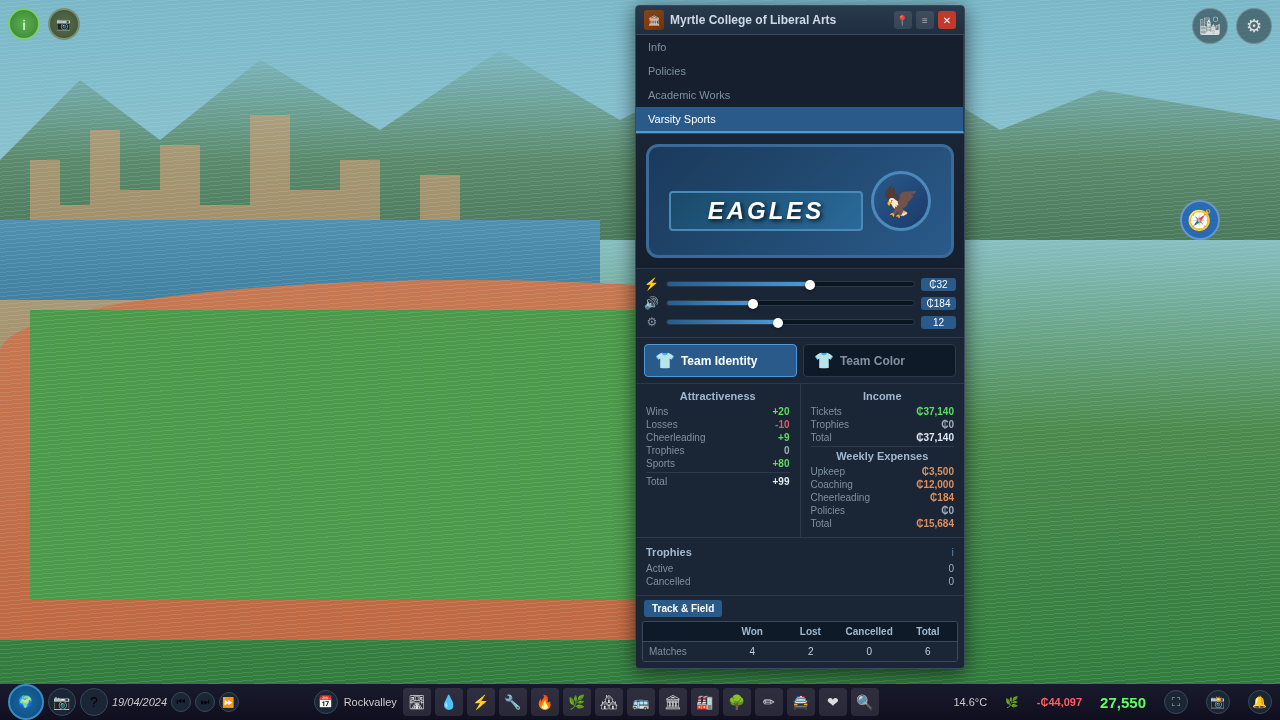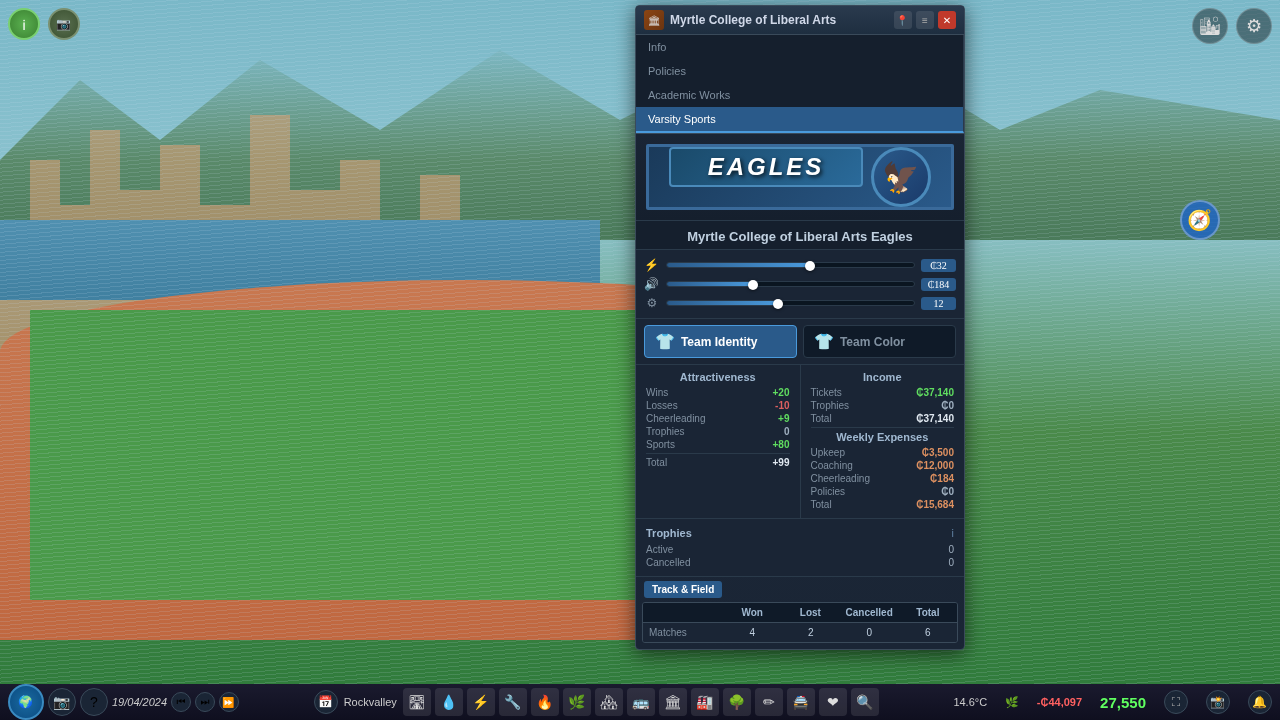--- a/index.html
+++ b/index.html
@@ -289,24 +289,24 @@
       background: linear-gradient(180deg, #1a2535 0%, #151f2d 100%);
       padding: 10px;
       display: flex;
       align-items: center;
       justify-content: center;
       border-bottom: 1px solid #2a3a4a;
     }
     .eagles-badge {
       background: linear-gradient(135deg, #1a3a5a, #2a5a8a);
       border: 3px solid #3a6a9a;
-      border-radius: 2px;
-      padding: 0 20px;
-      display: flex;
-      align-items: flex-start;
+      border-radius: 12px;
+      padding: 24px 20px;
+      display: flex;
+      align-items: flex-end;
       gap: 8px;
       width: 100%;
     }
     .eagles-text-block {
       background: linear-gradient(135deg, #1a4a6a, #2a6a9a);
       border: 2px solid #4a8aba;
       border-radius: 4px;
       padding: 4px 12px;
       flex: 1;
     }
@@ -389,21 +389,20 @@
       box-shadow: 0 1px 3px rgba(0,0,0,0.5);
     }
     .slider-value {
       background: #2a5a8a;
       color: white;
       font-size: 10px;
       padding: 1px 5px;
       border-radius: 3px;
       min-width: 35px;
       text-align: center;
-      font-family: Liberation Serif, serif;
     }
 
     
     .identity-color-tabs {
       display: flex;
       gap: 6px;
       padding: 6px 8px;
       background: #1a2535;
       border-bottom: 1px solid #2a3a4a;
     }
@@ -588,23 +587,20 @@
 
   <div class="team-banner">
     <div class="eagles-badge">
       <div class="eagles-text-block">
         <div class="eagles-text">EAGLES</div>
       </div>
       <div class="eagle-mascot">🦅</div>
     </div>
   </div>
 
-  <div class="team-name-row">
-    <span class="team-name-text">Myrtle College of Liberal Arts Eagles</span>
-  </div>
 
   <div class="sliders-section">
     <div class="slider-row">
       <span class="slider-icon" style="color:#d4a017;">⚡</span>
       <div class="slider-track">
         <div class="slider-fill" style="width:58%;"></div>
         <div class="slider-thumb" style="left:58%;"></div>
       </div>
       <span class="slider-value">₵32</span>
     </div>

